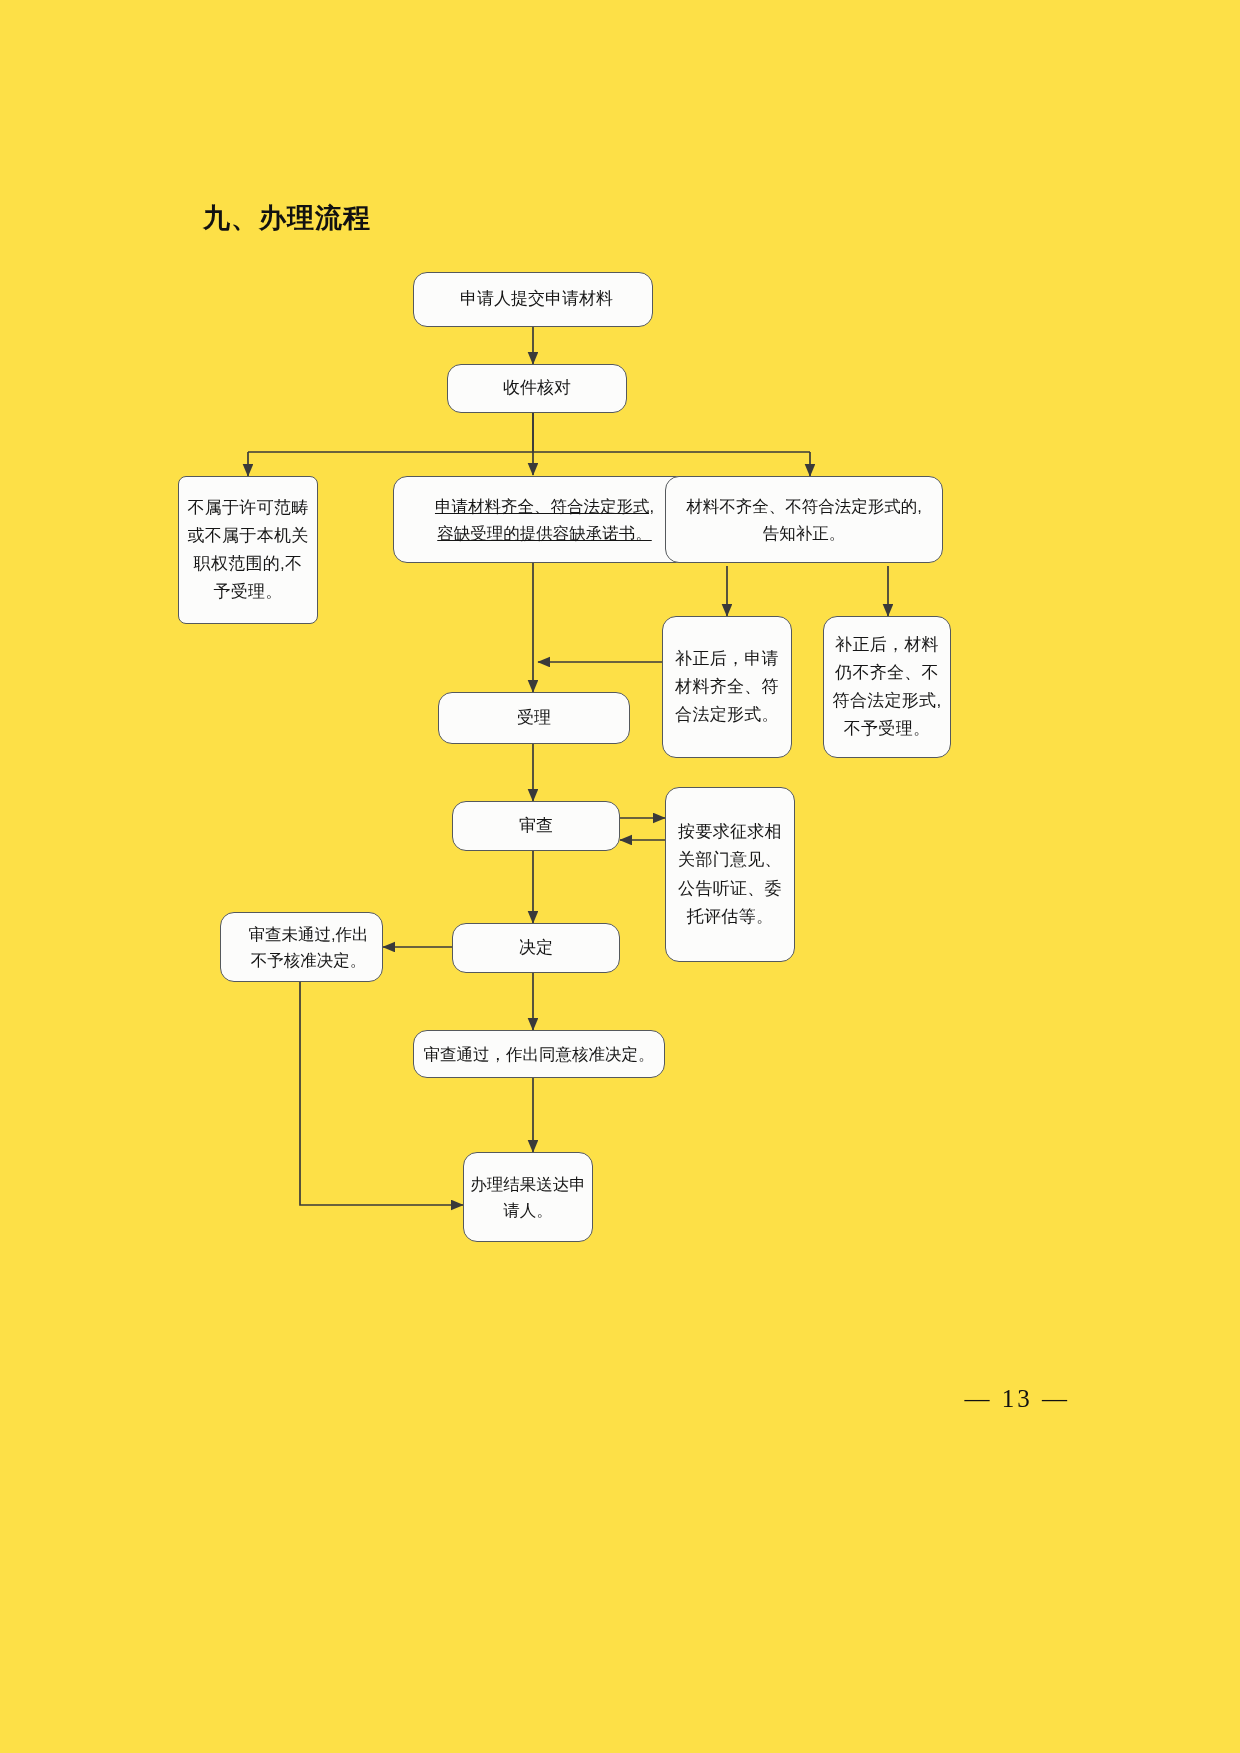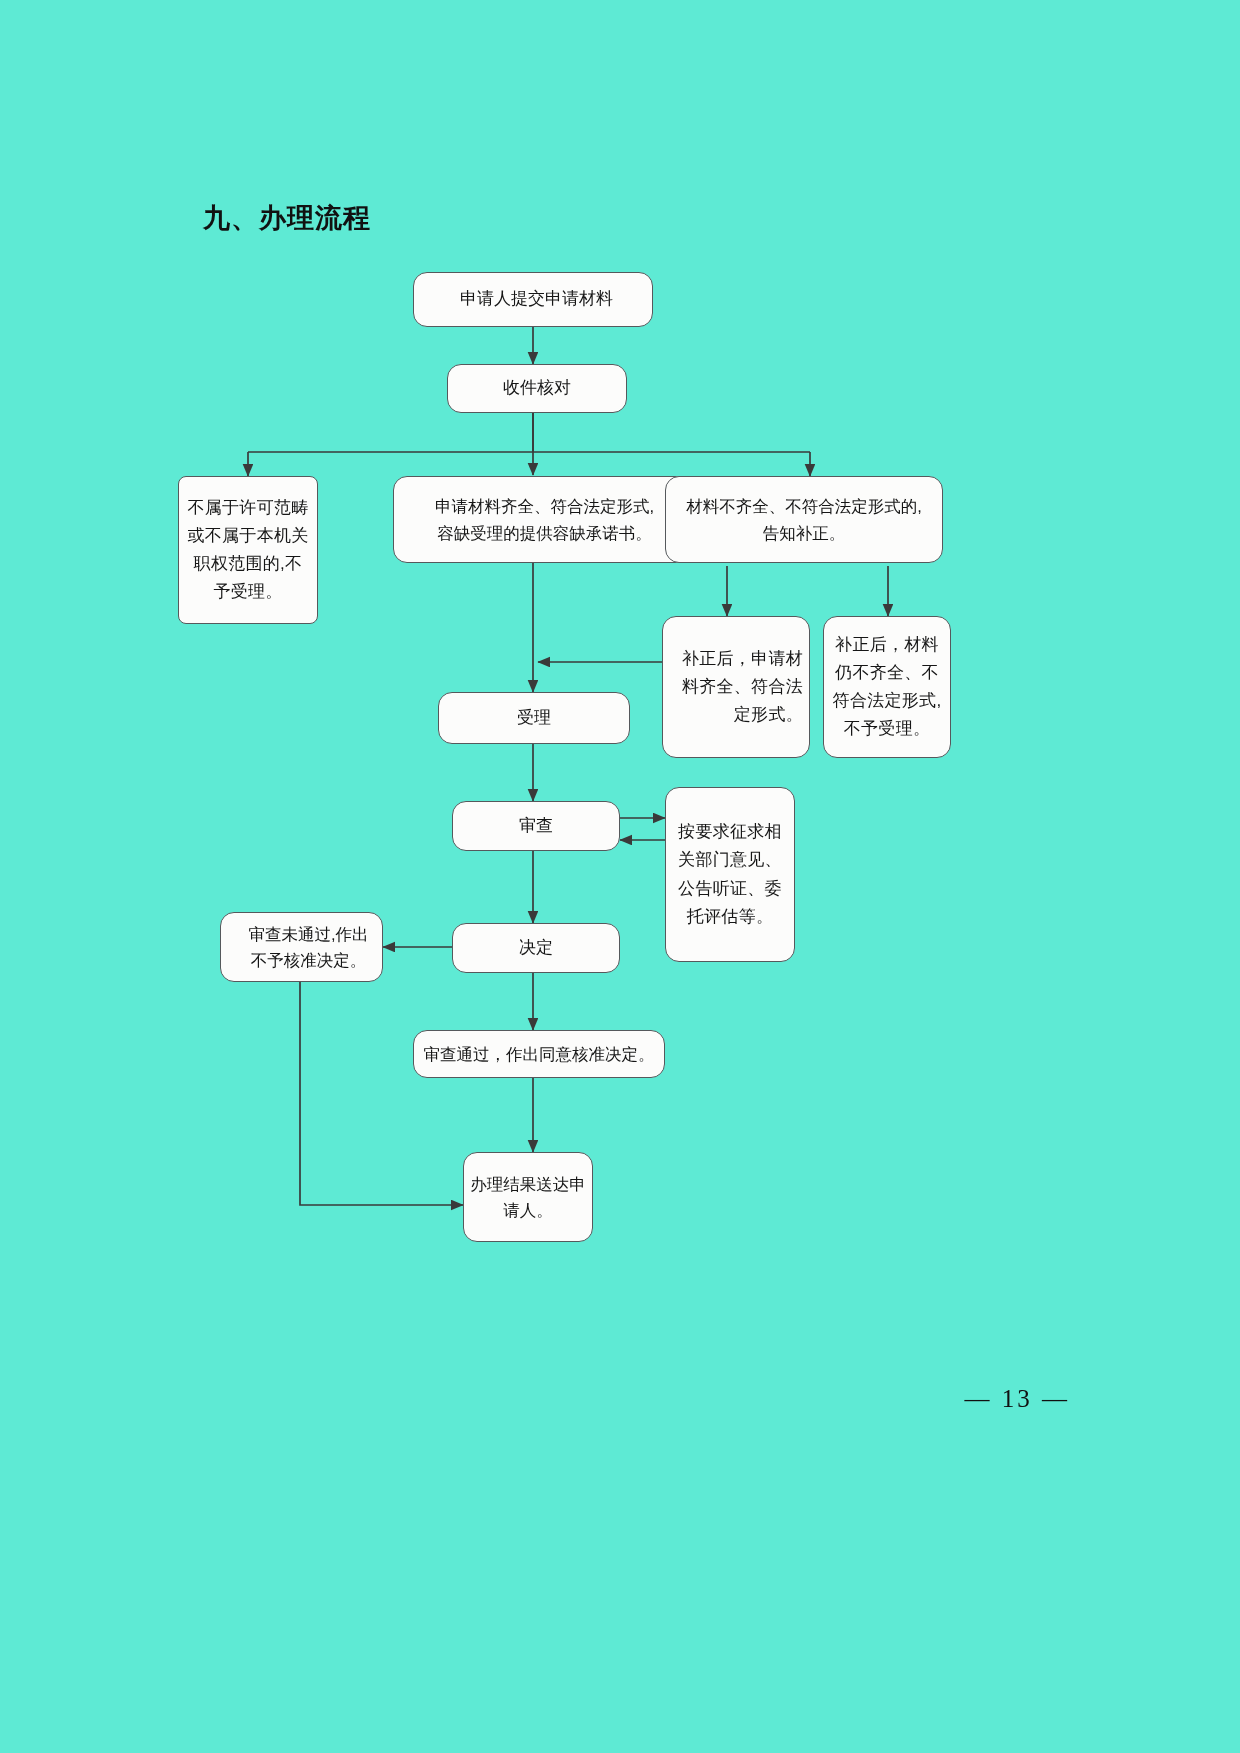--- a/index.html
+++ b/index.html
@@ -8,21 +8,21 @@
     width:1240px;height:1753px;
     background:#ffffff;
     font-family:"Liberation Sans","DejaVu Sans",sans-serif;
     color:#1a1a1a;
     position:relative;
     overflow:hidden;
   }
   #page{
     position:absolute;inset:0;
     width:1240px;height:1753px;
-    background:#5eead4;
+    background:#fde047;
   }
   
   #title{
     position:absolute;
     left:203px;top:200px;
     font-size:27px;
     font-weight:bold;
     letter-spacing:1px;
     color:#111;
     white-space:nowrap;
@@ -131,27 +131,27 @@
         <path d="M300,982 L300,1205 L463,1205"></path>
       </g>
     </svg>
 
     <div class="node" style="left:413px;top:272px;width:240px;height:55px;padding-left:13px;">申请人提交申请材料</div>
 
     <div class="node" style="left:447px;top:364px;width:180px;height:49px;">收件核对</div>
 
     <div class="node narrow" style="left:178px;top:476px;width:140px;height:148px;border-radius:8px;">不属于许可范畴或不属于本机关职权范围的,不予受理。</div>
 
-    <div class="node small" style="left:393px;top:476px;width:303px;height:87px;">申请材料齐全、符合法定形式,
+    <div class="node small" style="left:393px;top:476px;width:303px;height:87px;text-decoration:underline;">申请材料齐全、符合法定形式,
 容缺受理的提供容缺承诺书。</div>
 
     <div class="node small" style="left:665px;top:476px;width:278px;height:87px;">材料不齐全、不符合法定形式的,
 告知补正。</div>
 
-    <div class="node narrow" style="left:662px;top:616px;width:148px;height:142px;text-align:right;">补正后，申请材料齐全、符合法定形式。</div>
+    <div class="node narrow" style="left:662px;top:616px;width:130px;height:142px;">补正后，申请材料齐全、符合法定形式。</div>
 
     <div class="node narrow" style="left:823px;top:616px;width:128px;height:142px;">补正后，材料仍不齐全、不符合法定形式,不予受理。</div>
 
     <div class="node" style="left:438px;top:692px;width:192px;height:52px;">受理</div>
 
     <div class="node" style="left:452px;top:801px;width:168px;height:50px;">审查</div>
 
     <div class="node narrow" style="left:665px;top:787px;width:130px;height:175px;">按要求征求相关部门意见、公告听证、委托评估等。</div>
 
     <div class="node" style="left:452px;top:923px;width:168px;height:50px;">决定</div>

